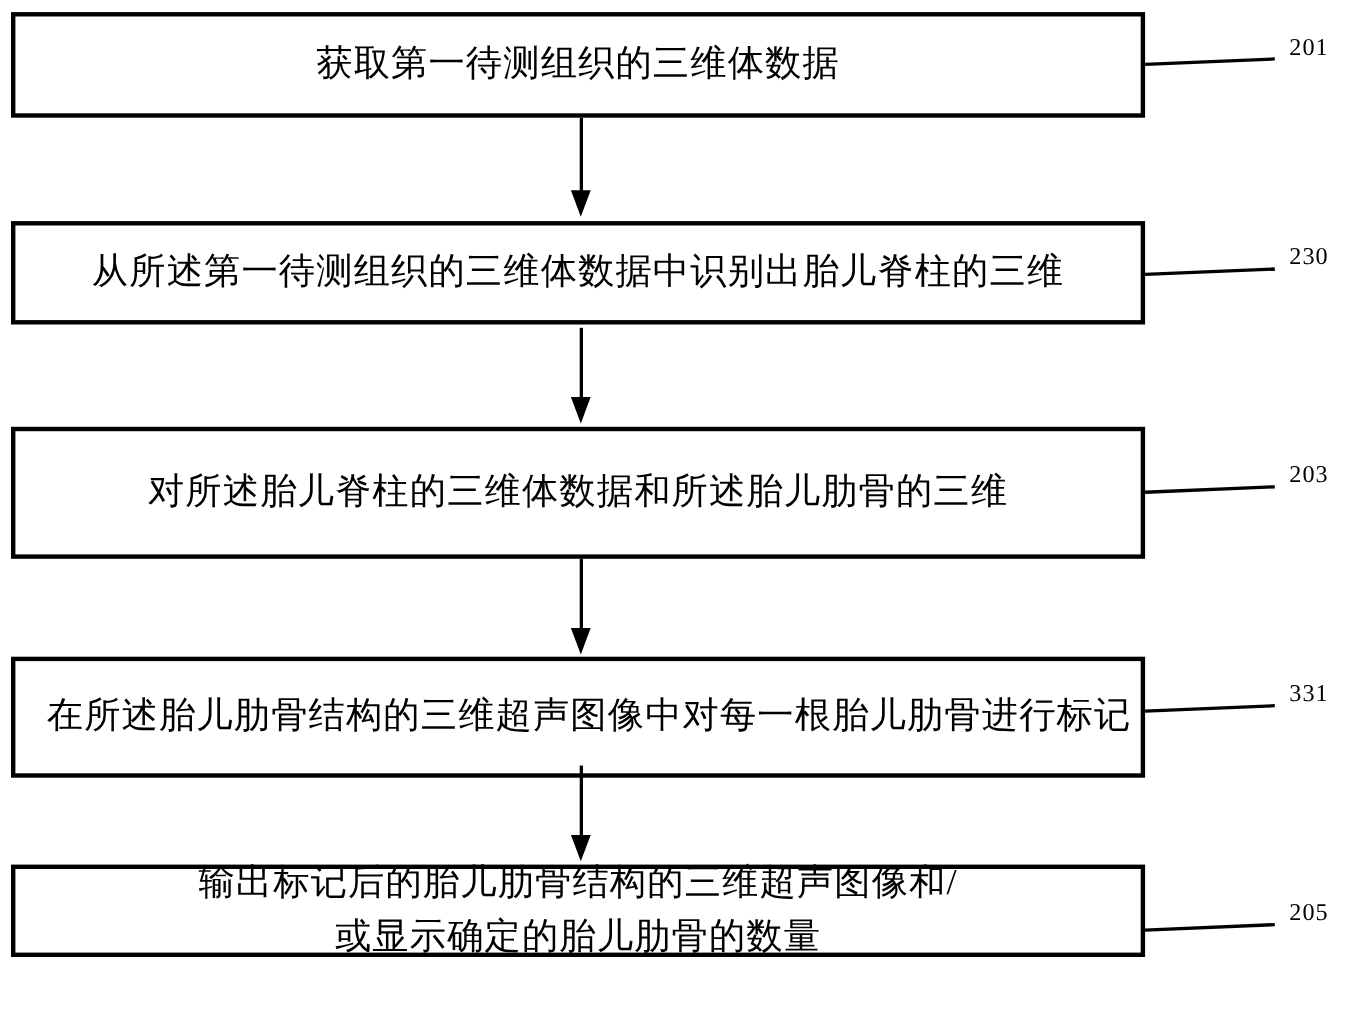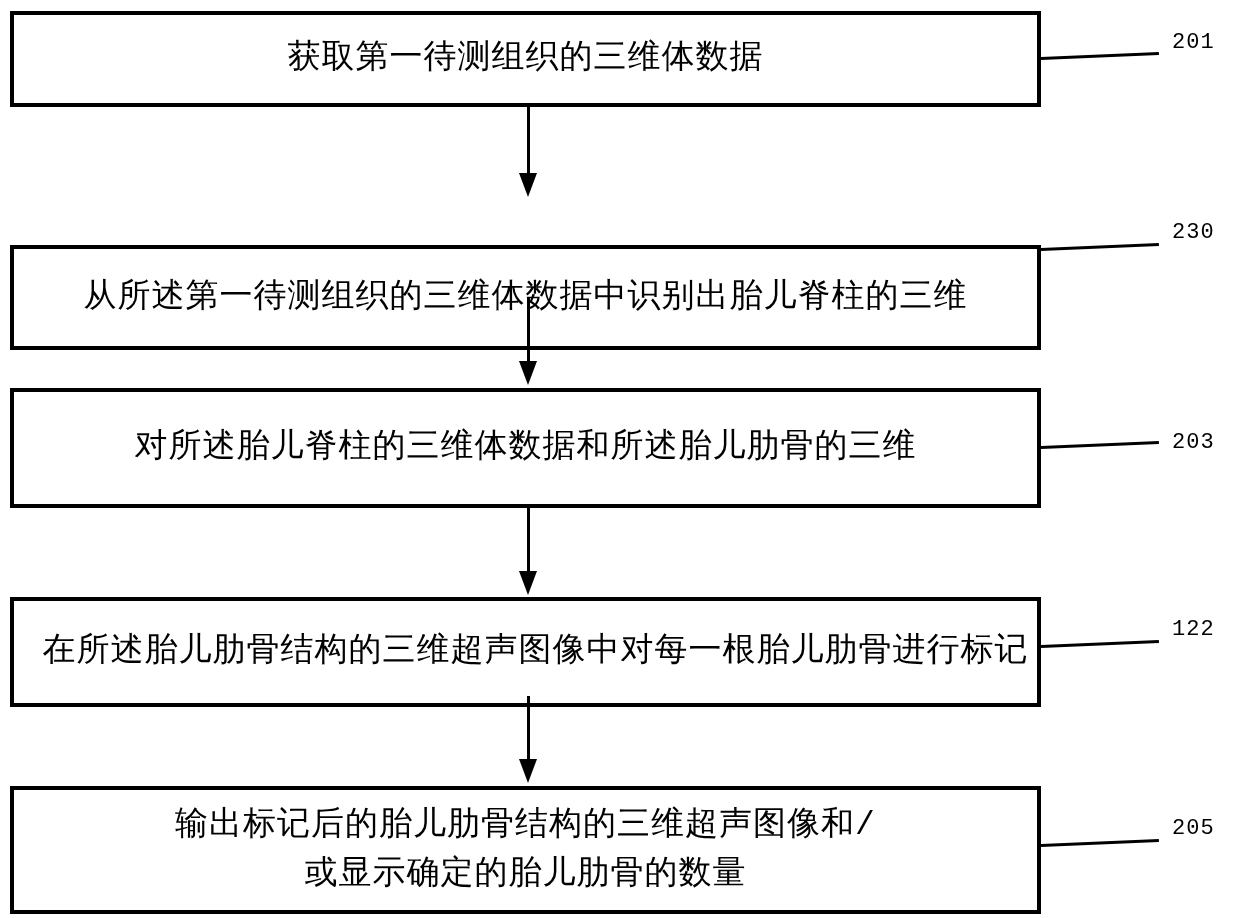--- a/index.html
+++ b/index.html
@@ -5,21 +5,21 @@
   html, body {
     margin: 0;
     padding: 0;
     background: #ffffff;
   }
   .canvas {
     position: relative;
     width: 1239px;
     height: 918px;
     background: #ffffff;
-    font-family: Liberation Mono, monospace;
+    font-family: Liberation Serif, serif;
     color: #000000;
     overflow: hidden;
     border-radius: 13px;
   }
   .box {
     position: absolute;
     left: 10px;
     width: 1031px;
     border: 4px solid #000000;
     box-sizing: border-box;
@@ -30,24 +30,24 @@
     align-items: center;
   }
   .box .line {
     font-size: 33px;
     line-height: 1.5;
     letter-spacing: 1px;
     text-align: center;
     white-space: nowrap;
   }
   .b1 { top: 11px;  height: 96px;  }
-  .b2 { top: 201px; height: 105px; margin-top: 44px;  }
+  .b2 { top: 201px; height: 94px;  }
   .b3 { top: 388px; height: 120px; }
   .b4 { top: 597px; height: 110px; padding-left: 20px;  }
-  .b5 { top: 786px; height: 128px; }
+  .b5 { top: 786px; height: 84px; }
 
   
   .arrow {
     position: absolute;
     left: 519px;
     width: 18px;
   }
   .arrow .stem {
     position: absolute;
     left: 7.5px;
@@ -94,21 +94,21 @@
     position: absolute;
     left: 1172px;
     width: 64px;
     font-size: 22px;
     line-height: 38px;
     text-align: left;
     letter-spacing: 1px;
   }
   .l1 { top: 24px;  }
   .l2 { top: 214px; }
-  .l3 { top: 424px; }
+  .l3 { top: 412px; }
   .l4 { top: 611px; }
   .l5 { top: 810px; }
 </style>
 </head>
 <body>
 
 <div class="canvas">
 
   <div class="box b1">
     <div class="line">获取第一待测组织的三维体数据</div>
@@ -140,21 +140,21 @@
 
   <div class="arrow a3">
     <div class="stem"></div>
     <div class="head"></div>
   </div>
 
   <div class="box b4">
     <div class="line">在所述胎儿肋骨结构的三维超声图像中对每一根胎儿肋骨进行标记</div>
   </div>
   <div class="connector c4"></div>
-  <div class="reflabel l4">122</div>
+  <div class="reflabel l4">331</div>
 
   <div class="arrow a4">
     <div class="stem"></div>
     <div class="head"></div>
   </div>
 
   <div class="box b5">
     <div class="line">输出标记后的胎儿肋骨结构的三维超声图像和/</div>
     <div class="line">或显示确定的胎儿肋骨的数量</div>
   </div>

